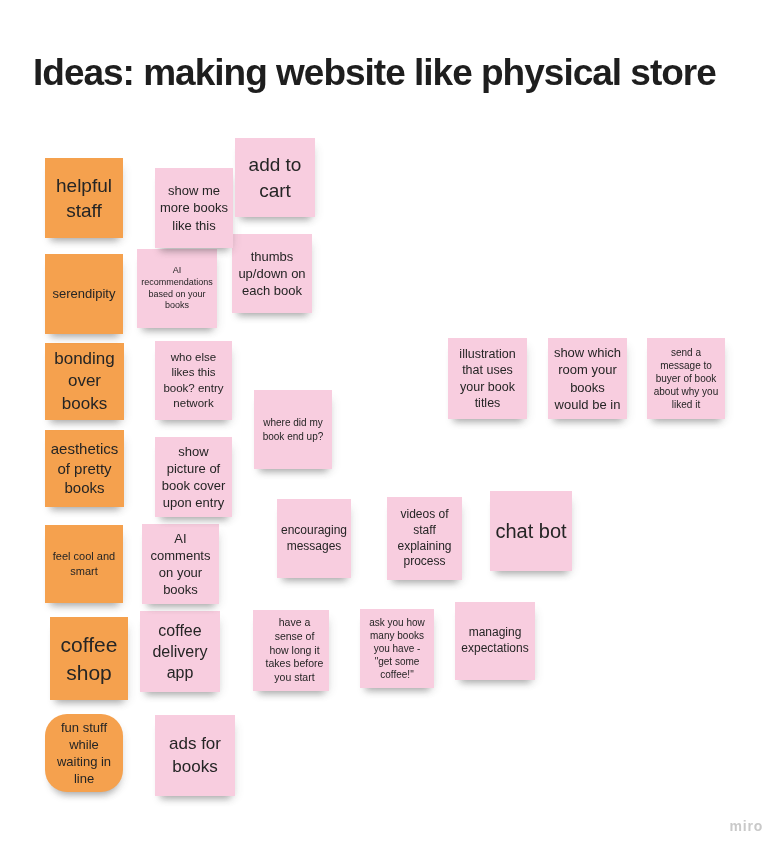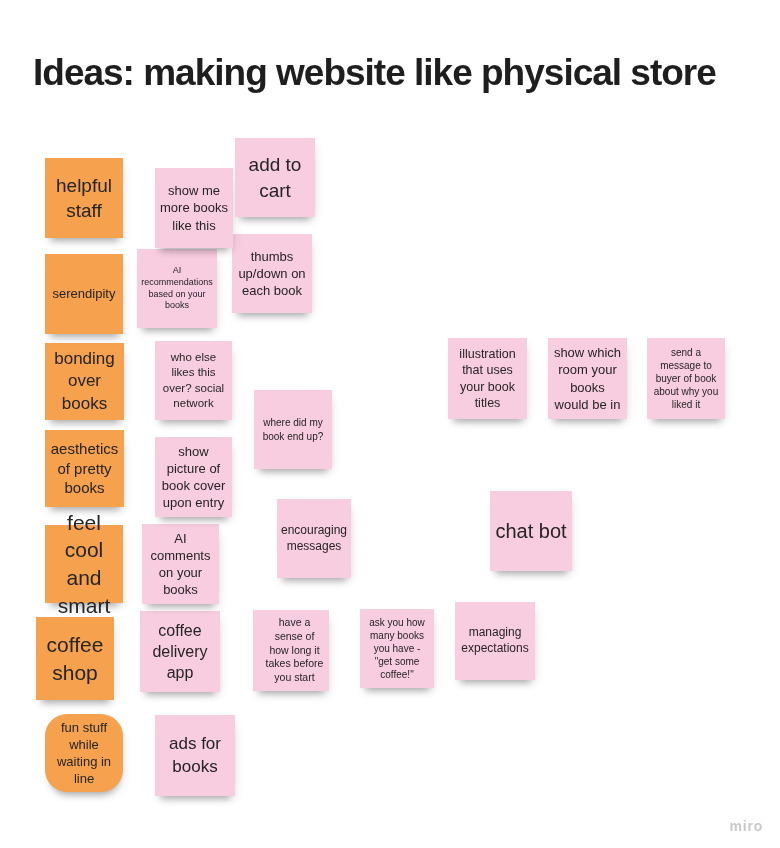--- a/index.html
+++ b/index.html
@@ -64,38 +64,38 @@
     </div>
   <div class="note orange" style="left: 45px; top: 254px; width: 78px; height: 80px; font-size: 13px; z-index: 773;">
       <span>serendipity</span>
     </div>
   <div class="note orange" style="left: 45px; top: 343px; width: 79px; height: 77px; font-size: 17px; z-index: 728;">
       <span>bonding over books</span>
     </div>
   <div class="note orange" style="left: 45px; top: 430px; width: 79px; height: 77px; font-size: 15px; z-index: 685;">
       <span>aesthetics of pretty books</span>
     </div>
-  <div class="note orange" style="left: 45px; top: 525px; width: 78px; height: 78px; font-size: 21px; z-index: 637; align-items: center;">
+  <div class="note orange" style="left: 45px; top: 525px; width: 78px; height: 78px; font-size: 11px; z-index: 637; align-items: center;">
       <span>feel cool and smart</span>
     </div>
-  <div class="note orange" style="left: 36px; top: 617px; width: 78px; height: 83px; font-size: 21px; z-index: 591;">
+  <div class="note orange" style="left: 50px; top: 617px; width: 78px; height: 83px; font-size: 21px; z-index: 591;">
       <span>coffee shop</span>
     </div>
   <div class="note orange" style="left: 45px; top: 714px; width: 78px; height: 78px; font-size: 13px; z-index: 543; border-radius: 22px;">
       <span>fun stuff while waiting in line</span>
     </div>
 
   <div class="note pink" style="left: 155px; top: 168px; width: 78px; height: 80px; font-size: 13px; z-index: 816;">
       <span>show me more books like this</span>
     </div>
   <div class="note pink" style="left: 137px; top: 249px; width: 80px; height: 79px; font-size: 9px; z-index: 775;">
       <span>AI recommendations based on your books</span>
     </div>
   <div class="note pink" style="left: 155px; top: 341px; width: 77px; height: 79px; font-size: 11.5px; z-index: 729;">
-      <span>who else likes this over? social network</span>
+      <span>who else likes this book? entry network</span>
     </div>
   <div class="note pink" style="left: 155px; top: 437px; width: 77px; height: 80px; font-size: 13px; z-index: 681;">
       <span>show picture of book cover upon entry</span>
     </div>
   <div class="note pink" style="left: 142px; top: 524px; width: 77px; height: 80px; font-size: 13px; z-index: 638;">
       <span>AI comments on your books</span>
     </div>
   <div class="note pink" style="left: 140px; top: 611px; width: 80px; height: 81px; font-size: 16px; z-index: 594;">
       <span>coffee delivery app</span>
     </div>
@@ -112,20 +112,23 @@
   <div class="note pink" style="left: 254px; top: 342px; width: 78px; height: 79px; font-size: 10px; z-index: 729; margin-top: 48px;">
       <span>where did my book end up?</span>
     </div>
   <div class="note pink" style="left: 253px; top: 610px; width: 76px; height: 81px; font-size: 10.5px; z-index: 595; padding-left: 12px;">
       <span>have a sense of how long it takes before you start</span>
     </div>
   <div class="note pink" style="left: 277px; top: 499px; width: 74px; height: 79px; font-size: 12px; z-index: 650;">
       <span>encouraging messages</span>
     </div>
 
+  <div class="note pink" style="left: 387px; top: 497px; width: 75px; height: 83px; font-size: 12px; z-index: 651;">
+      <span>videos of staff explaining process</span>
+    </div>
   <div class="note pink" style="left: 360px; top: 609px; width: 74px; height: 79px; font-size: 10px; z-index: 595;">
       <span>ask you how many books you have -"get some coffee!"</span>
     </div>
 
   <div class="note pink" style="left: 448px; top: 338px; width: 79px; height: 81px; font-size: 12.5px; z-index: 731;">
       <span>illustration that uses your book titles</span>
     </div>
   <div class="note pink" style="left: 490px; top: 491px; width: 82px; height: 80px; font-size: 20px; z-index: 654;">
       <span>chat bot</span>
     </div>

